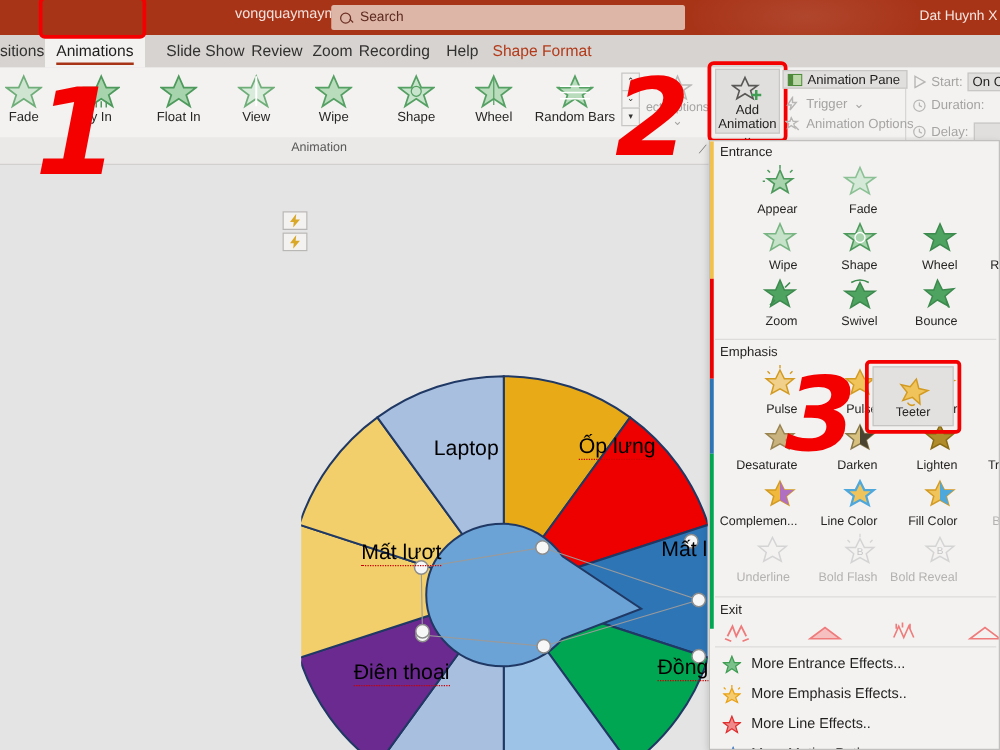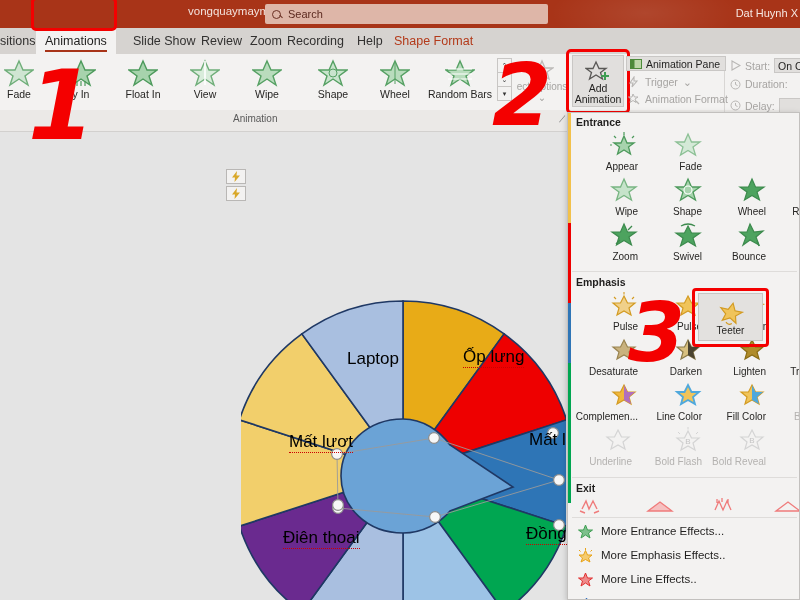--- a/index.html
+++ b/index.html
@@ -149,21 +149,21 @@
   }
 
   
   .dropdown {
     position: absolute; left: 567px; top: 112px; width: 233px; height: 488px;
     background: #f3f2f1; border: 1px solid #c2c0be;
     box-shadow: 0 2px 6px rgba(0,0,0,.22);
     overflow: hidden;
   }
   .dd-cat {
-    position: absolute; font-size: 10.5px; font-weight: bold; color: #201f1e;
+    position: absolute; font-size: 10.5px; font-weight: normal; color: #201f1e;
     left: 8px;
   }
   .dd-item {
     position: absolute; width: 64px; height: 47px; text-align: right;
   }
   .dd-item .lbl { font-size: 10px; color: #262523; white-space: nowrap; margin-top: -2px;}
   .dd-item.disabled .lbl { color: #b4b2b0; }
   .dd-sep { position: absolute; left: 4px; width: 225px; height: 1px; background: #dedcda; }
   .teeter-sel {
     position: absolute; left: 698px; top: 293px; width: 65px; height: 48px;
@@ -339,21 +339,21 @@
     </svg>
     <span>Trigger</span>
     <span>⌄</span>
   </div>
 
   <div class="aa-row" style="top:93px">
     <svg width="12" height="12" viewBox="0 0 12 12">
       <polygon points="5,1 6.5,4 10,4 7,6 8,9.5 5,7.5 2,9.5 3,6 0.5,4 4,4" fill="none" stroke="#b8b6b4" stroke-width="1"></polygon>
       <path d="M8 8 L11 11" stroke="#b8b6b4" stroke-width="1.2"></path>
     </svg>
-    <span>Animation Format</span>
+    <span>Animation Options</span>
   </div>
 
   <div class="timing-row" style="top:58px">
     <svg width="11" height="11" viewBox="0 0 11 11">
       <polygon points="2,1 10,5.5 2,10" fill="none" stroke="#b8b6b4" stroke-width="1.1"></polygon>
     </svg>
     <span>Start:</span>
     <span class="timing-val">On Cli</span>
   </div>
   <div class="timing-row" style="top:78px">

